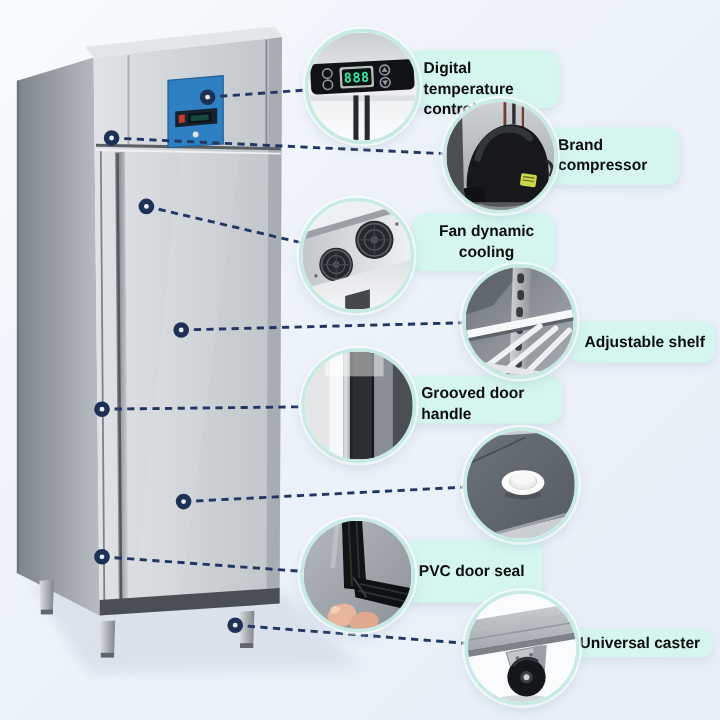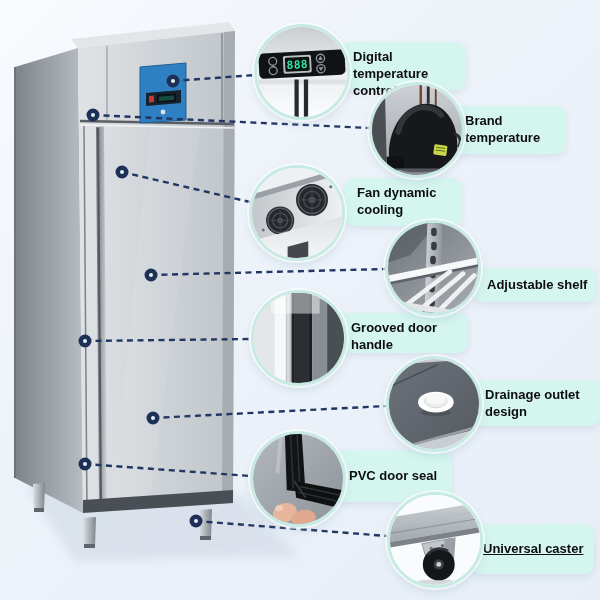--- a/index.html
+++ b/index.html
@@ -14,26 +14,26 @@
   .callout-label{
     position:absolute;z-index:3;box-sizing:border-box;
     background:#d5f6ef;border-radius:10px;
     padding:7px 8px 7px 13px;
     font-weight:700;font-size:13px;line-height:1.3;color:#0d0d0d;
     box-shadow:0 3px 7px rgba(140,170,185,.22);
   }
   .one-line{display:flex;align-items:center;white-space:nowrap;}
   #label-1{left:340px;top:42px;width:126px;height:48px;}
   #label-2{left:452px;top:106px;width:114px;height:48px;}
-  #label-3{left:344px;top:178px;width:118px;height:48px;}
+  #label-3{left:344px;top:178px;width:118px;height:48px;text-align:center;}
   #label-4{left:474px;top:248px;width:122px;height:34px;margin-top:20px;}
   #label-5{left:338px;top:313px;width:130px;height:40px;}
   #label-6{left:472px;top:380px;width:128px;height:46px;}
   #label-7{left:336px;top:450px;width:116px;height:52px;}
-  #label-8{left:470px;top:524px;width:124px;height:50px;text-decoration:underline;}
+  #label-8{left:470px;top:524px;width:124px;height:24px;}
   .callout-circle{
     position:absolute;z-index:4;box-sizing:border-box;
     width:96px;height:96px;border-radius:50%;
     border:3px solid #c7ebe4;background:#fff;overflow:hidden;
     box-shadow:0 0 0 2px rgba(255,255,255,.65),0 4px 10px rgba(130,165,180,.28);
   }
   .callout-circle svg{display:block;width:100%;height:100%;}
   #circle-1{left:254px;top:24px;}
   #circle-2{left:369px;top:82px;}
   #circle-3{left:249px;top:165px;}
@@ -161,25 +161,24 @@
           <circle cx="85" cy="464" r="2" fill="#e9eef5"></circle>
         </g>
       <g>
           <circle cx="196" cy="521" r="6.5" fill="#1d3156"></circle>
           <circle cx="196" cy="521" r="2" fill="#e9eef5"></circle>
         </g>
     </g>
   </svg>
 
   <div id="label-1" class="callout-label">Digital temperature control</div>
-  <div id="label-2" class="callout-label">Brand temperature</div>
+  <div id="label-2" class="callout-label">Brand compressor</div>
   <div id="label-3" class="callout-label">Fan dynamic cooling</div>
   <div id="label-4" class="callout-label one-line">Adjustable shelf</div>
   <div id="label-5" class="callout-label">Grooved door handle</div>
-  <div id="label-6" class="callout-label">Drainage outlet design</div>
   <div id="label-7" class="callout-label one-line">PVC door seal</div>
   <div id="label-8" class="callout-label one-line">Universal caster</div>
 
   <div id="circle-1" class="callout-circle">
     <svg viewBox="0 0 96 96">
       <defs>
           <linearGradient id="c1bg" x1="0" y1="0" x2="0" y2="1">
         <stop offset="0" stop-color="#c9cdd1"></stop>
             <stop offset="0.45" stop-color="#e9ebed"></stop>
             <stop offset="1" stop-color="#fbfcfd"></stop>

